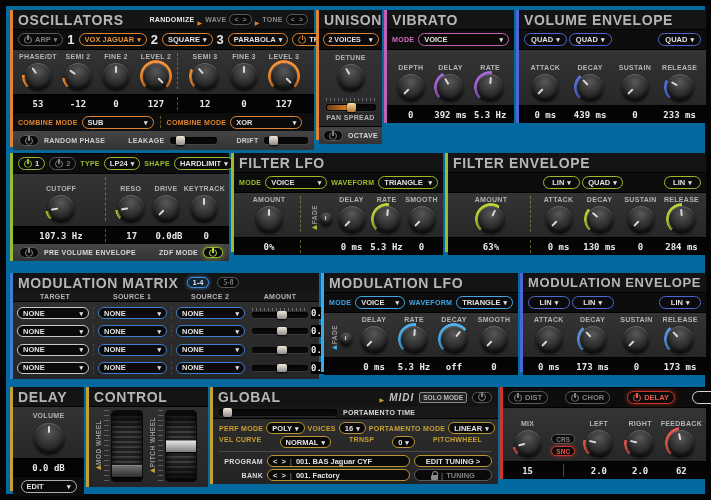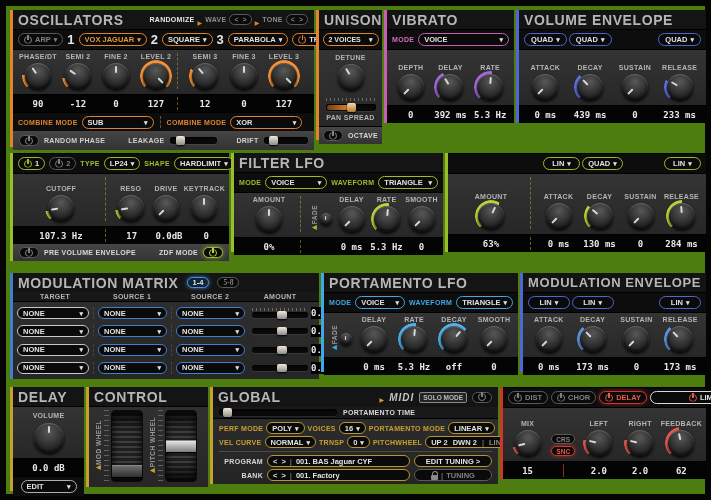--- a/index.html
+++ b/index.html
@@ -1,16 +1,16 @@
 <!DOCTYPE html>
 <html><head>
 <meta charset="utf-8">
 <style>
   html,body{margin:0;padding:0;background:#000;}
-  .app{position:relative;width:711px;height:500px;background:#4d7c0f;overflow:hidden;
+  .app{position:relative;width:711px;height:500px;background:#0369a1;overflow:hidden;
        font-family:"Liberation Sans",sans-serif;box-shadow:inset 0 0 0 6px #050505;}
   .sec{position:absolute;border-left:3px solid var(--ac);background:#141414;display:flex;flex-direction:column;}
   .sec-h{display:flex;align-items:center;justify-content:space-between;padding:1px 6px 1px 5px;min-height:17px;}
   .sec-t{font-size:14px;font-weight:700;color:#b6b6b6;letter-spacing:.6px;transform:scaleY(1.05);white-space:nowrap;}
   .strip{background:#0d0d0d;display:flex;align-items:center;gap:4px;padding:2px 5px;min-height:15px;border-top:1px solid #000;}
   .kbody{background:linear-gradient(#343434,#272727);border-top:1px solid #000;border-bottom:1px solid #000;
          display:grid;align-items:end;padding:3px 4px 5px;flex:1;}
   .vals{background:#040404;display:grid;align-items:center;padding:2px 4px;min-height:13px;}
   .val{font:700 9px "DejaVu Sans Mono",monospace;color:#e8e8e8;text-align:center;white-space:nowrap;}
   .footer{background:linear-gradient(#454545,#333);display:flex;align-items:center;gap:5px;padding:2px 6px;min-height:15px;}
@@ -161,21 +161,21 @@
       <div class="kg">
           <span class="kl">LEVEL 3</span>
           <span class="knob k26" style="--arc:#ff9233;--amt:75;--rot:135deg;">
             <span class="arc"></span>
             <span class="kb"></span>
             <span class="ki"></span>
           </span>
         </div>
     </div>
     <div class="vals" style="grid-template-columns:42px 38px 38px 42px 8px 40px 38px 42px;">
-      <span class="val">90</span>
+      <span class="val">53</span>
       <span class="val">-12</span>
       <span class="val">0</span>
       <span class="val">127</span>
       <span class="vdiv"></span>
       <span class="val">12</span>
       <span class="val">0</span>
       <span class="val">127</span>
     </div>
     <div class="strip" style="min-height:14px;">
       <span class="tag" style="color:#e08430;">COMBINE MODE</span>
@@ -480,20 +480,23 @@
       <span class="val">0%</span>
       <span class="gdiv"></span>
         <span></span>
       <span class="val">0 ms</span>
       <span class="val">5.3 Hz</span>
       <span class="val">0</span>
     </div>
   </div>
 
   <div class="sec" style="--ac:#9bbd2c;left:445px;top:153px;width:258px;height:99px;">
+    <div class="sec-h">
+        <span class="sec-t">FILTER ENVELOPE</span>
+      </div>
     <div class="strip" style="display:grid;grid-template-columns:78px 8px 1fr 1fr 1fr 1fr;gap:2px;">
       <span></span>
         <span></span>
       <span class="pill" style="--pc:#9bbd2c;justify-content:center;">
           <span>LIN</span>
           <span class="cv"></span>
         </span>
       <span class="pill" style="--pc:#9bbd2c;justify-content:center;">
           <span>QUAD</span>
           <span class="cv"></span>
@@ -682,21 +685,21 @@
               <span class="hndl" style="--pos:44%;height:8px;width:10px;"></span>
             </span>
           </span>
         <span class="val" style="background:#000;align-self:stretch;display:flex;align-items:center;justify-content:center;">0.0</span>
       </div>
     </div>
   </div>
 
   <div class="sec" style="--ac:#3fa8e8;left:321px;top:273px;width:194px;height:99px;">
     <div class="sec-h">
-        <span class="sec-t">PORTAMENTO LFO</span>
+        <span class="sec-t">MODULATION LFO</span>
       </div>
     <div class="strip">
       <span class="tag" style="color:#3fa8e8;">MODE</span>
       <span class="pill" style="--pc:#3fa8e8;width:58px;">
           <span>VOICE</span>
           <span class="cv" style="margin-left:auto;"></span>
         </span>
       <span class="tag" style="color:#3fa8e8;">WAVEFORM</span>
       <span class="pill" style="--pc:#3fa8e8;flex:1;">
           <span>TRIANGLE</span>
@@ -888,21 +891,21 @@
         <span class="pill" style="--pc:#b89530;height:12px;">
             <span>16</span>
             <span class="cv"></span>
           </span>
         <span class="tag" style="color:#c8a030;">PORTAMENTO MODE</span>
         <span class="pill" style="--pc:#b89530;flex:1;height:12px;">
             <span>LINEAR</span>
             <span class="cv" style="margin-left:auto;"></span>
           </span>
       </div>
-      <div style="display:flex;align-items:center;gap:3px;">
+      <div style="display:flex;gap:18px;">
         <span class="tag" style="color:#c8a030;">VEL CURVE</span>
         <span class="pill" style="--pc:#b89530;width:66px;height:12px;">
             <span>NORMAL</span>
             <span class="cv" style="margin-left:auto;"></span>
           </span>
         <span class="tag" style="color:#c8a030;">TRNSP</span>
         <span class="pill" style="--pc:#b89530;height:12px;">
             <span>0</span>
             <span class="cv"></span>
           </span>
@@ -941,21 +944,21 @@
             <span style="position:absolute;left:1px;top:0;width:3.5px;height:4px;border:1.2px solid #8a8a8a;border-bottom:none;border-radius:3px 3px 0 0;"></span>
           </span>
           <span style="color:#6a6a6a;">|</span>
             <span>TUNING</span>
         </span>
       </div>
     </div>
   </div>
 
   <div class="sec" style="--ac:#cf352c;left:500px;top:387px;width:203px;height:92px;">
-    <div class="strip" style="gap:3px;">
+    <div class="strip" style="gap:17px;">
       <span class="pill dim" style="flex:1;justify-content:center;">
           <span class="pw"></span>
           <span>DIST</span>
         </span>
       <span class="pill dim" style="flex:1;justify-content:center;">
           <span class="pw"></span>
           <span>CHOR</span>
         </span>
       <span class="pill" style="--pc:#cf352c;color:#e85a4e;flex:1;justify-content:center;box-shadow:0 0 5px rgba(207,53,44,.6);">
           <span class="pw" style="color:#e85a4e;"></span>

